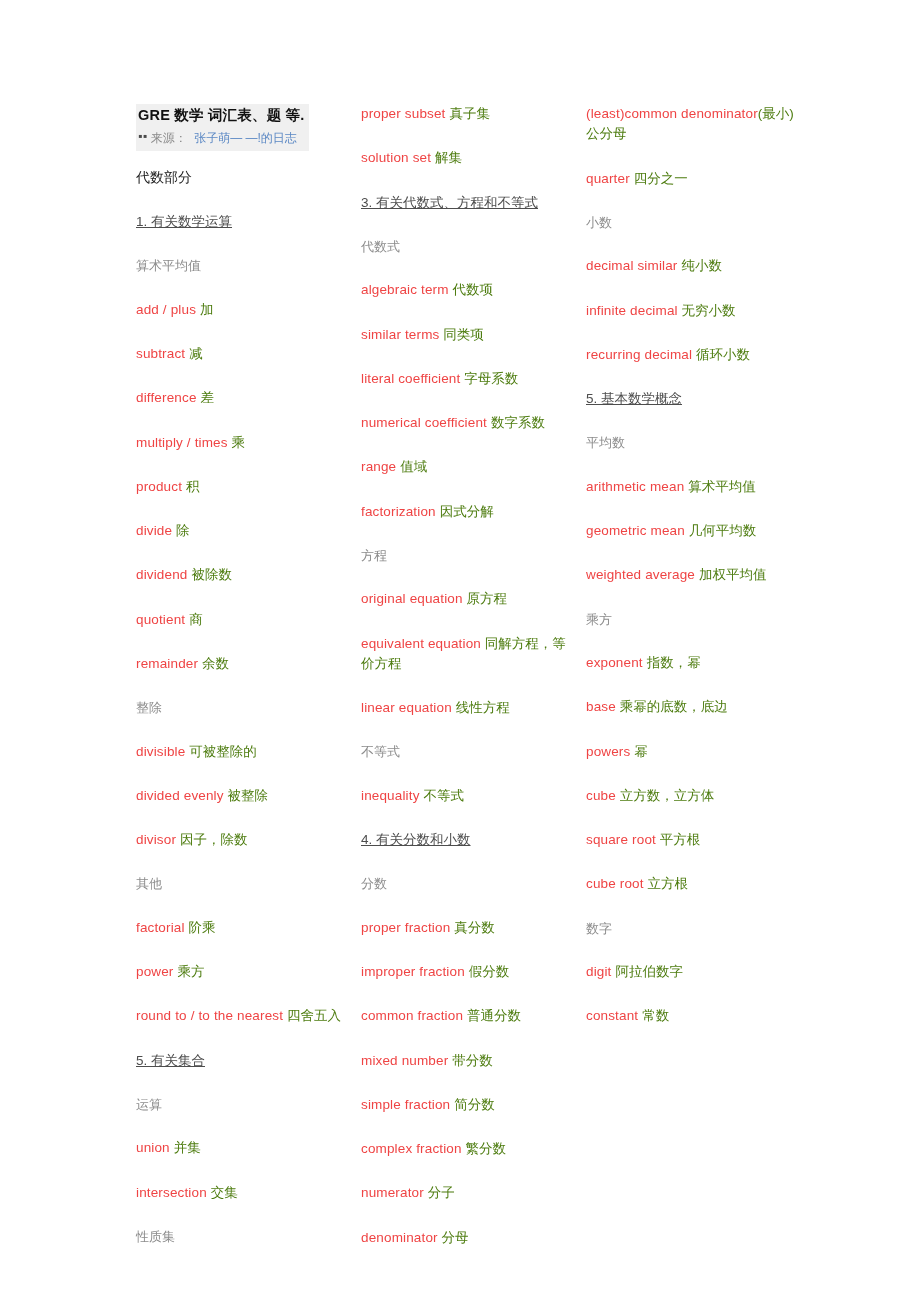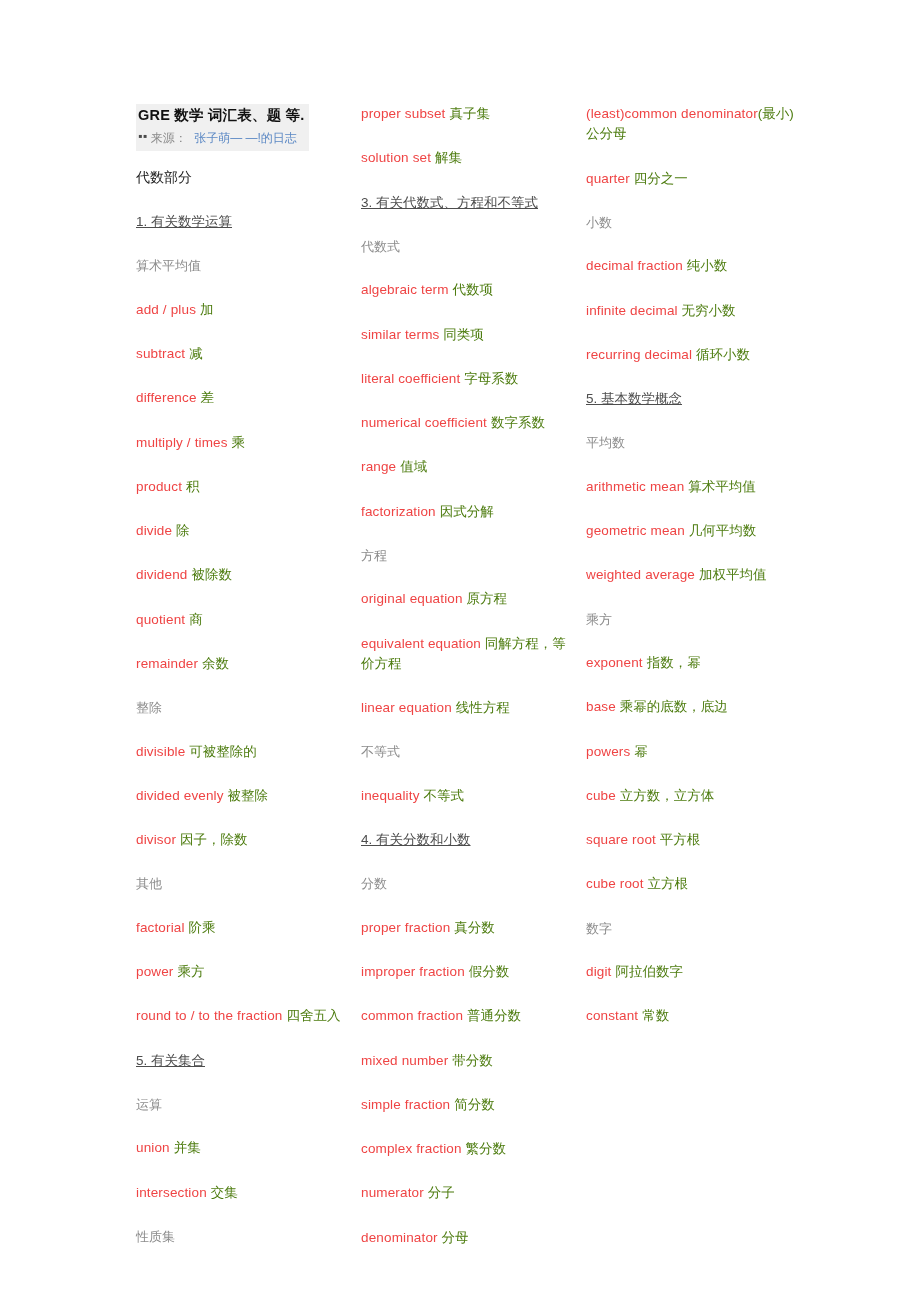--- a/index.html
+++ b/index.html
@@ -139,21 +139,21 @@
           <div class="entry"><span class="en">dividend </span><span class="cn">被除数</span></div>
           <div class="entry"><span class="en">quotient </span><span class="cn">商</span></div>
           <div class="entry"><span class="en">remainder </span><span class="cn">余数</span></div>
           <div class="entry sub">整除</div>
           <div class="entry"><span class="en">divisible </span><span class="cn">可被整除的</span></div>
           <div class="entry"><span class="en">divided evenly </span><span class="cn">被整除</span></div>
           <div class="entry"><span class="en">divisor </span><span class="cn">因子，除数</span></div>
           <div class="entry sub">其他</div>
           <div class="entry"><span class="en">factorial </span><span class="cn">阶乘</span></div>
           <div class="entry"><span class="en">power </span><span class="cn">乘方</span></div>
-          <div class="entry"><span class="en">round to / to the fraction </span><span class="cn">四舍五入</span></div>
+          <div class="entry"><span class="en">round to / to the nearest </span><span class="cn">四舍五入</span></div>
           <div class="entry sec">5. 有关集合</div>
           <div class="entry sub">运算</div>
           <div class="entry"><span class="en">union </span><span class="cn">并集</span></div>
           <div class="entry"><span class="en">intersection </span><span class="cn"> 交集</span></div>
           <div class="entry sub">性质集</div>
         </div>
     </div>
 
     <div class="col">
       <div class="col-body">
@@ -184,21 +184,21 @@
           <div class="entry"><span class="en">numerator </span><span class="cn">分子</span></div>
           <div class="entry"><span class="en">denominator </span><span class="cn">分母</span></div>
         </div>
     </div>
 
     <div class="col">
       <div class="col-body">
           <div class="entry"><span class="en">(least)common denominator</span><span class="cn">(最小)公分母</span></div>
           <div class="entry"><span class="en">quarter </span><span class="cn">四分之一</span></div>
           <div class="entry sub">小数</div>
-          <div class="entry"><span class="en">decimal fraction </span><span class="cn">纯小数</span></div>
+          <div class="entry"><span class="en">decimal similar </span><span class="cn">纯小数</span></div>
           <div class="entry"><span class="en">infinite decimal </span><span class="cn">无穷小数</span></div>
           <div class="entry"><span class="en">recurring decimal </span><span class="cn">循环小数</span></div>
           <div class="entry sec">5. 基本数学概念</div>
           <div class="entry sub">平均数</div>
           <div class="entry"><span class="en">arithmetic mean </span><span class="cn"> 算术平均值</span></div>
           <div class="entry"><span class="en">geometric mean </span><span class="cn">几何平均数</span></div>
           <div class="entry"><span class="en">weighted average </span><span class="cn">加权平均值</span></div>
           <div class="entry sub">乘方</div>
           <div class="entry"><span class="en">exponent </span><span class="cn">指数，幂</span></div>
           <div class="entry"><span class="en">base </span><span class="cn">乘幂的底数，底边</span></div>

